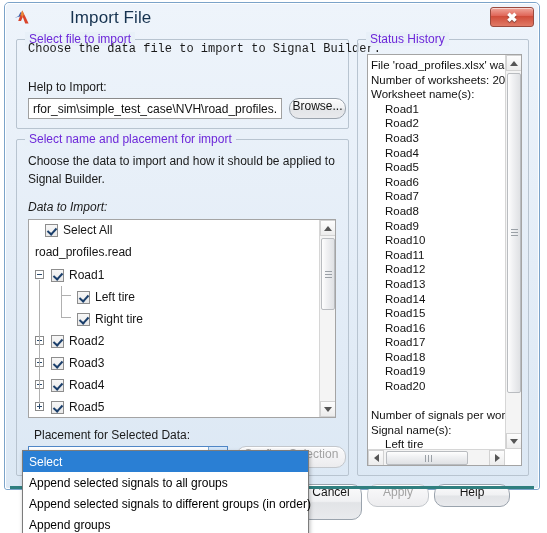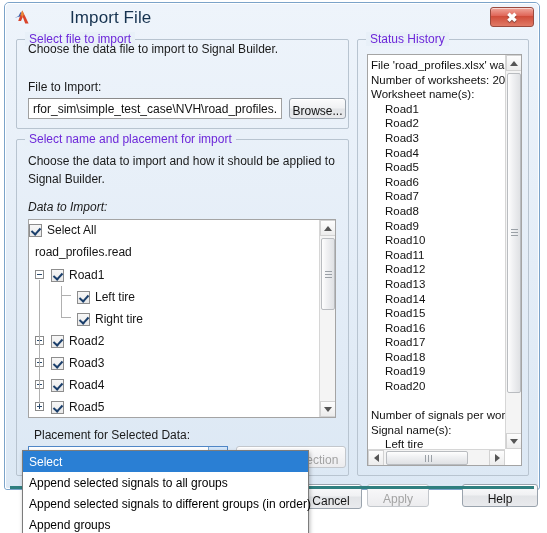--- a/index.html
+++ b/index.html
@@ -132,27 +132,27 @@
     font-family: "Liberation Sans", sans-serif;
     font-size: 12px;
     color: #111;
     padding: 2px 4px;
     outline: none;
   }
   .btn {
     position: absolute;
     box-sizing: border-box;
     border: 1px solid #9aa3ad;
-    border-radius: 3px;
+    border-radius: 10px;
     background: linear-gradient(to bottom, #fbfbfc 0%, #f0f1f3 48%, #e2e4e7 52%, #e9eaed 100%);
     font-family: "Liberation Sans", sans-serif;
     font-size: 12px;
     color: #151515;
     display: flex;
-    align-items: flex-end;
+    align-items: flex-start;
     justify-content: center;
     cursor: pointer;
     box-shadow: inset 0 1px 0 rgba(255,255,255,0.9);
   }
   .btn.disabled {
     color: #a3a3a3;
     border-color: #c3c7cc;
     background: linear-gradient(to bottom, #fafafb 0%, #f3f3f5 50%, #ececee 100%);
     cursor: default;
   }
@@ -172,21 +172,21 @@
     bottom: 0;
     overflow: hidden;
   }
   .trow {
     position: relative;
     height: 22px;
     display: flex;
     align-items: center;
     font-size: 12px;
     color: #151515;
-    padding-left: 0;
+    padding-left: 16px;
     white-space: nowrap;
   }
   .trow.indent1 { padding-left: 22px; }
   .trow.indent2 { padding-left: 48px; }
 
   .expander {
     position: absolute;
     width: 9px;
     height: 9px;
     box-sizing: border-box;
@@ -452,22 +452,22 @@
       <span class="title-text">Import File</span>
       <div class="close-btn">
         <span class="close-x">✖</span>
       </div>
     </div>
 
     <div class="dlg-body">
 
       <div class="groupbox" id="gb-file">
         <span class="gb-title">Select file to import</span>
-        <span class="lbl" style="left:11px; top:2px;">Choose the data file to import to Signal Builder.</span>
-        <span class="lbl" style="left:11px; top:40px;">File to Import:</span>
+        <span class="lbl" style="left:11px; top:2px;font-family:Liberation Mono, monospace;">Choose the data file to import to Signal Builder.</span>
+        <span class="lbl" style="left:11px; top:40px;">Help to Import:</span>
         <input class="path-input" style="left: 11px; top: 58px; width: 254px; height: 21px;" value="rfor_sim\simple_test_case\NVH\road_profiles.xlsx" placeholder="Enter file path">
         <div class="btn" style="left:272px; top:58px; width:57px; height:21px;">
           <span>Browse...</span>
         </div>
       </div>
 
       <div class="groupbox" id="gb-data">
         <span class="gb-title">Select name and placement for import</span>
         <span class="lbl" style="left:11px; top:14px;">Choose the data to import and how it should be applied to</span>
         <span class="lbl" style="left:11px; top:32px;">Signal Builder.</span>
@@ -617,27 +617,27 @@
             <div class="hsb-arrow" style="right:0;">
               <span class="tri right"></span>
             </div>
           </div>
         </div>
       </div>
 
       <div class="btn" style="left:223px; top:453px; width:62px; height:23px;">
         <span>OK</span>
       </div>
-      <div class="btn" style="left:290px; top:453px; width:62px; height:25px;">
+      <div class="btn" style="left:290px; top:453px; width:62px; height:36px;">
         <span>Cancel</span>
       </div>
       <div class="btn disabled" style="left:357px; top:453px; width:62px; height:23px;">
         <span>Apply</span>
       </div>
-      <div class="btn" style="left:424px; top:453px; width:76px; height:23px;margin-left:28px;">
+      <div class="btn" style="left:424px; top:453px; width:76px; height:23px;">
         <span>Help</span>
       </div>
 
     </div>
 
     <div class="bottom-sep"></div>
   </div>
 
   <div class="dropdown" style="left:22px; top:450px; width:287px;">
     <div id="dd-items">

